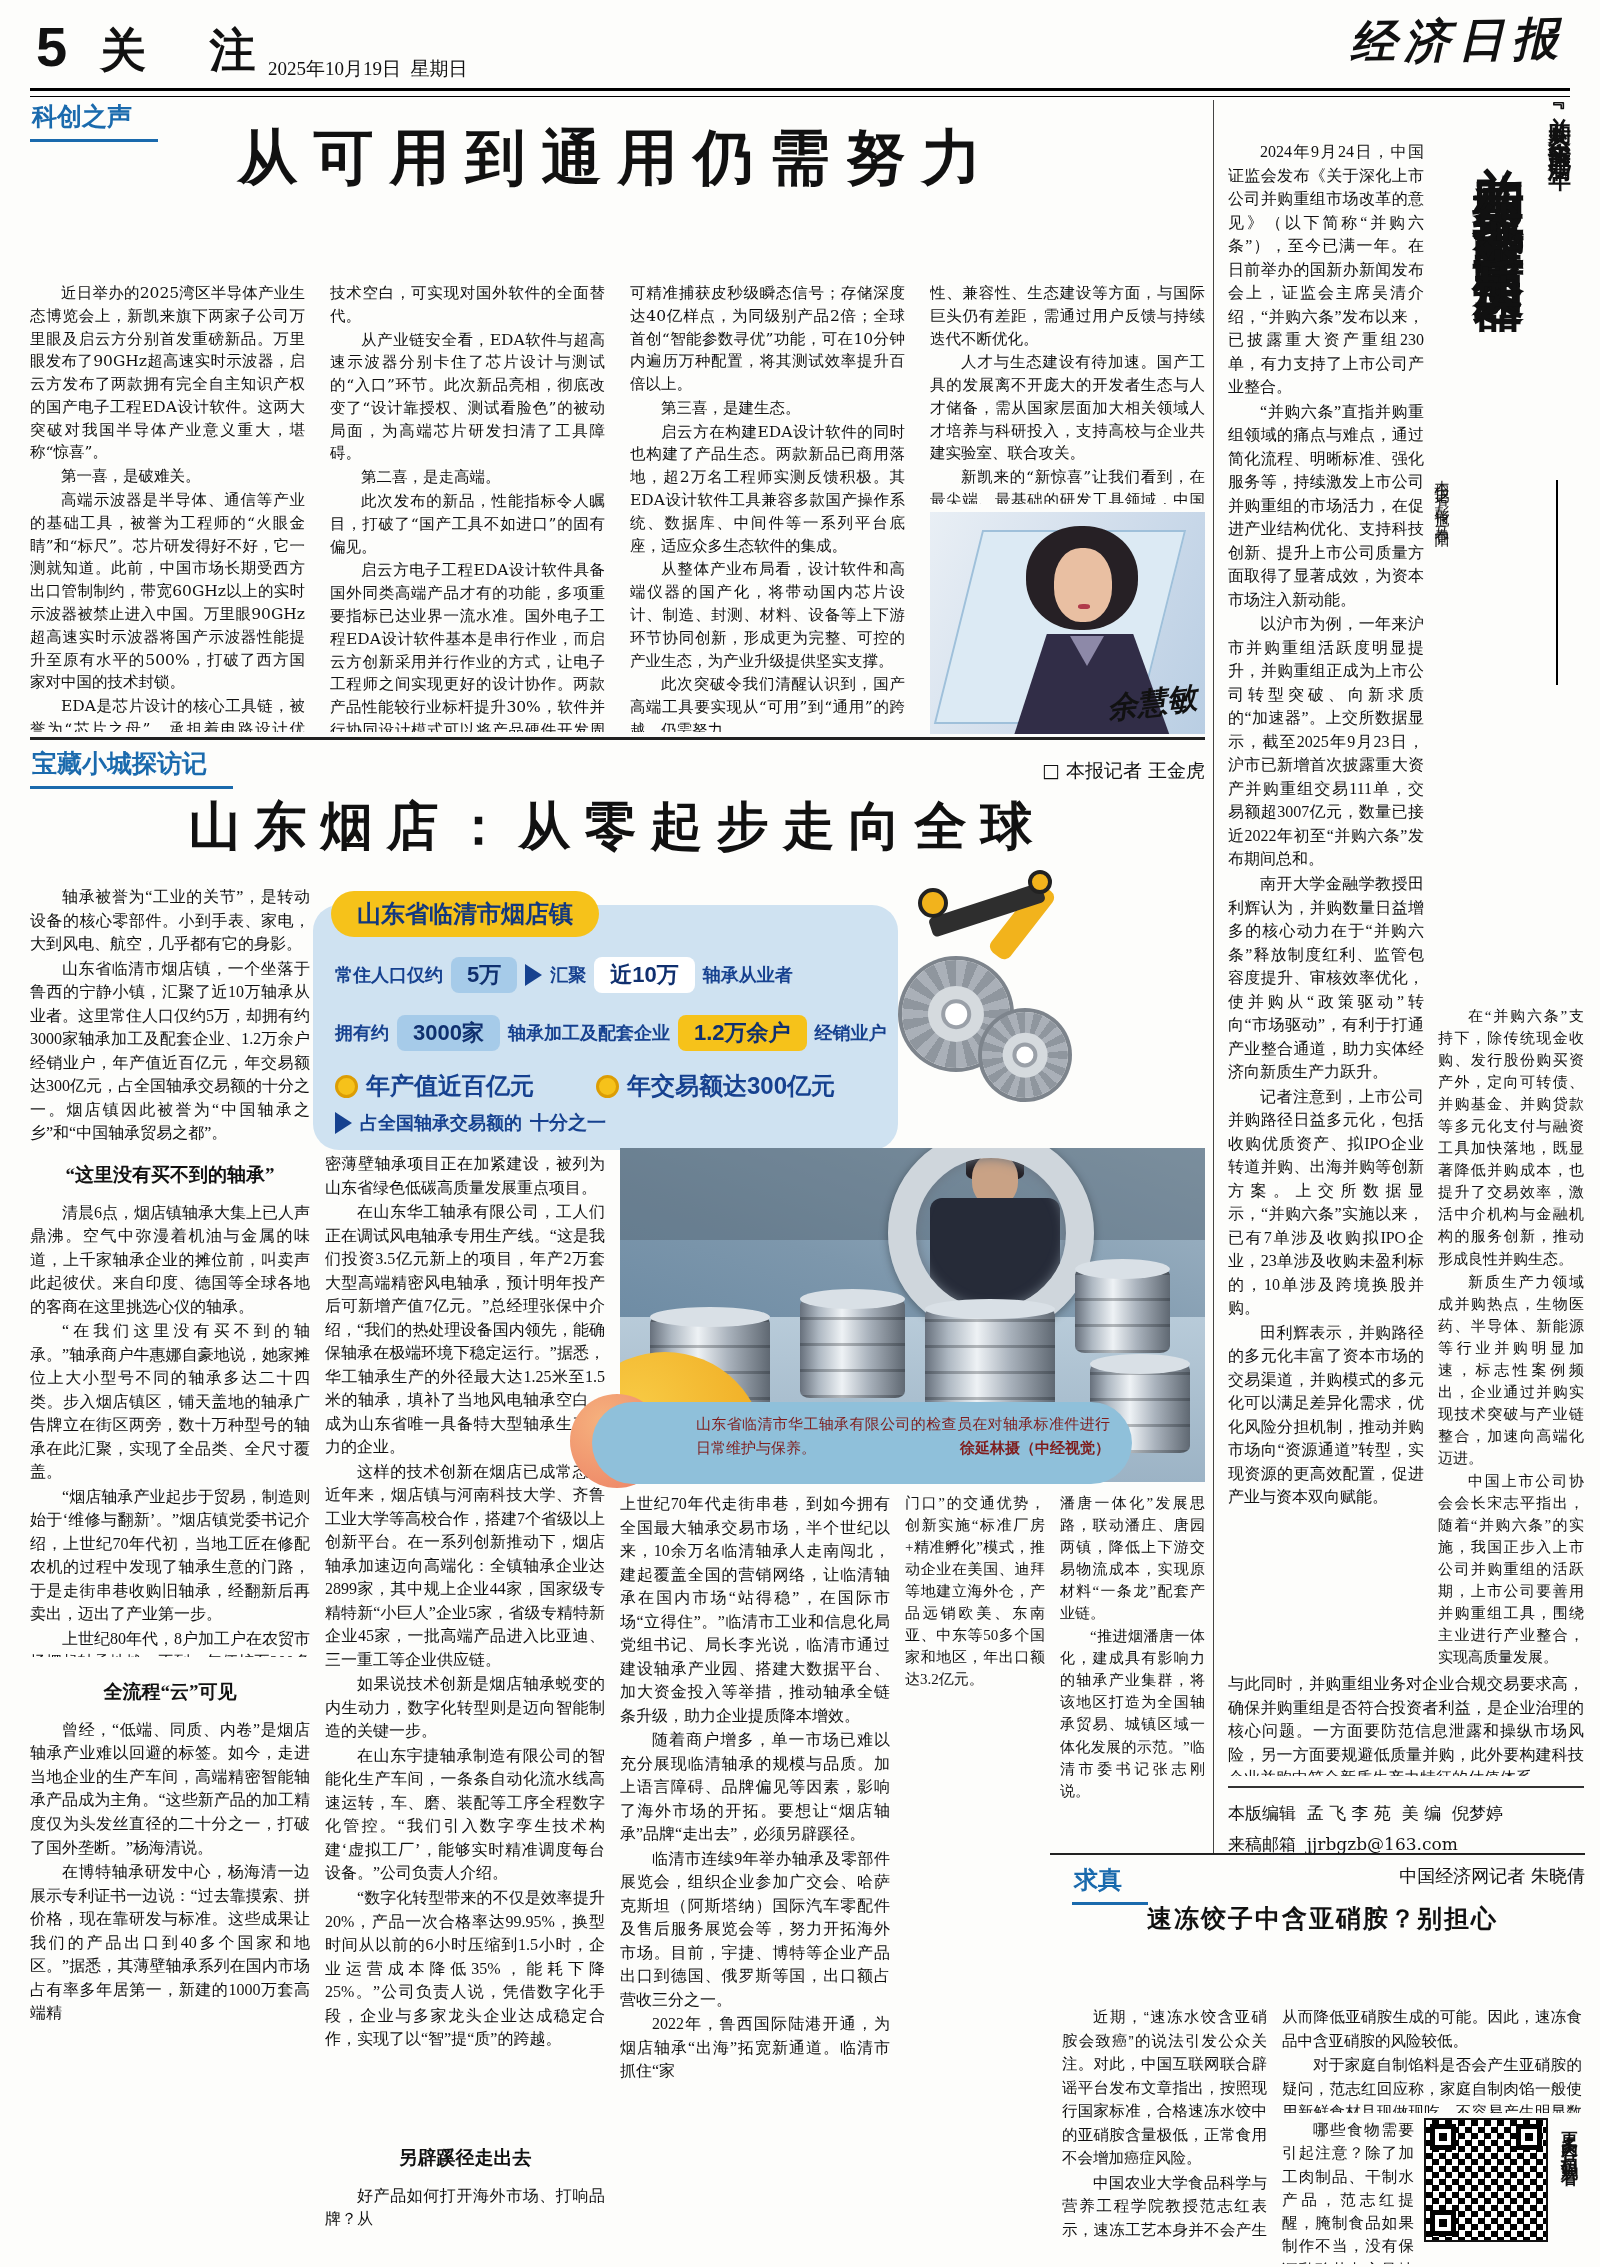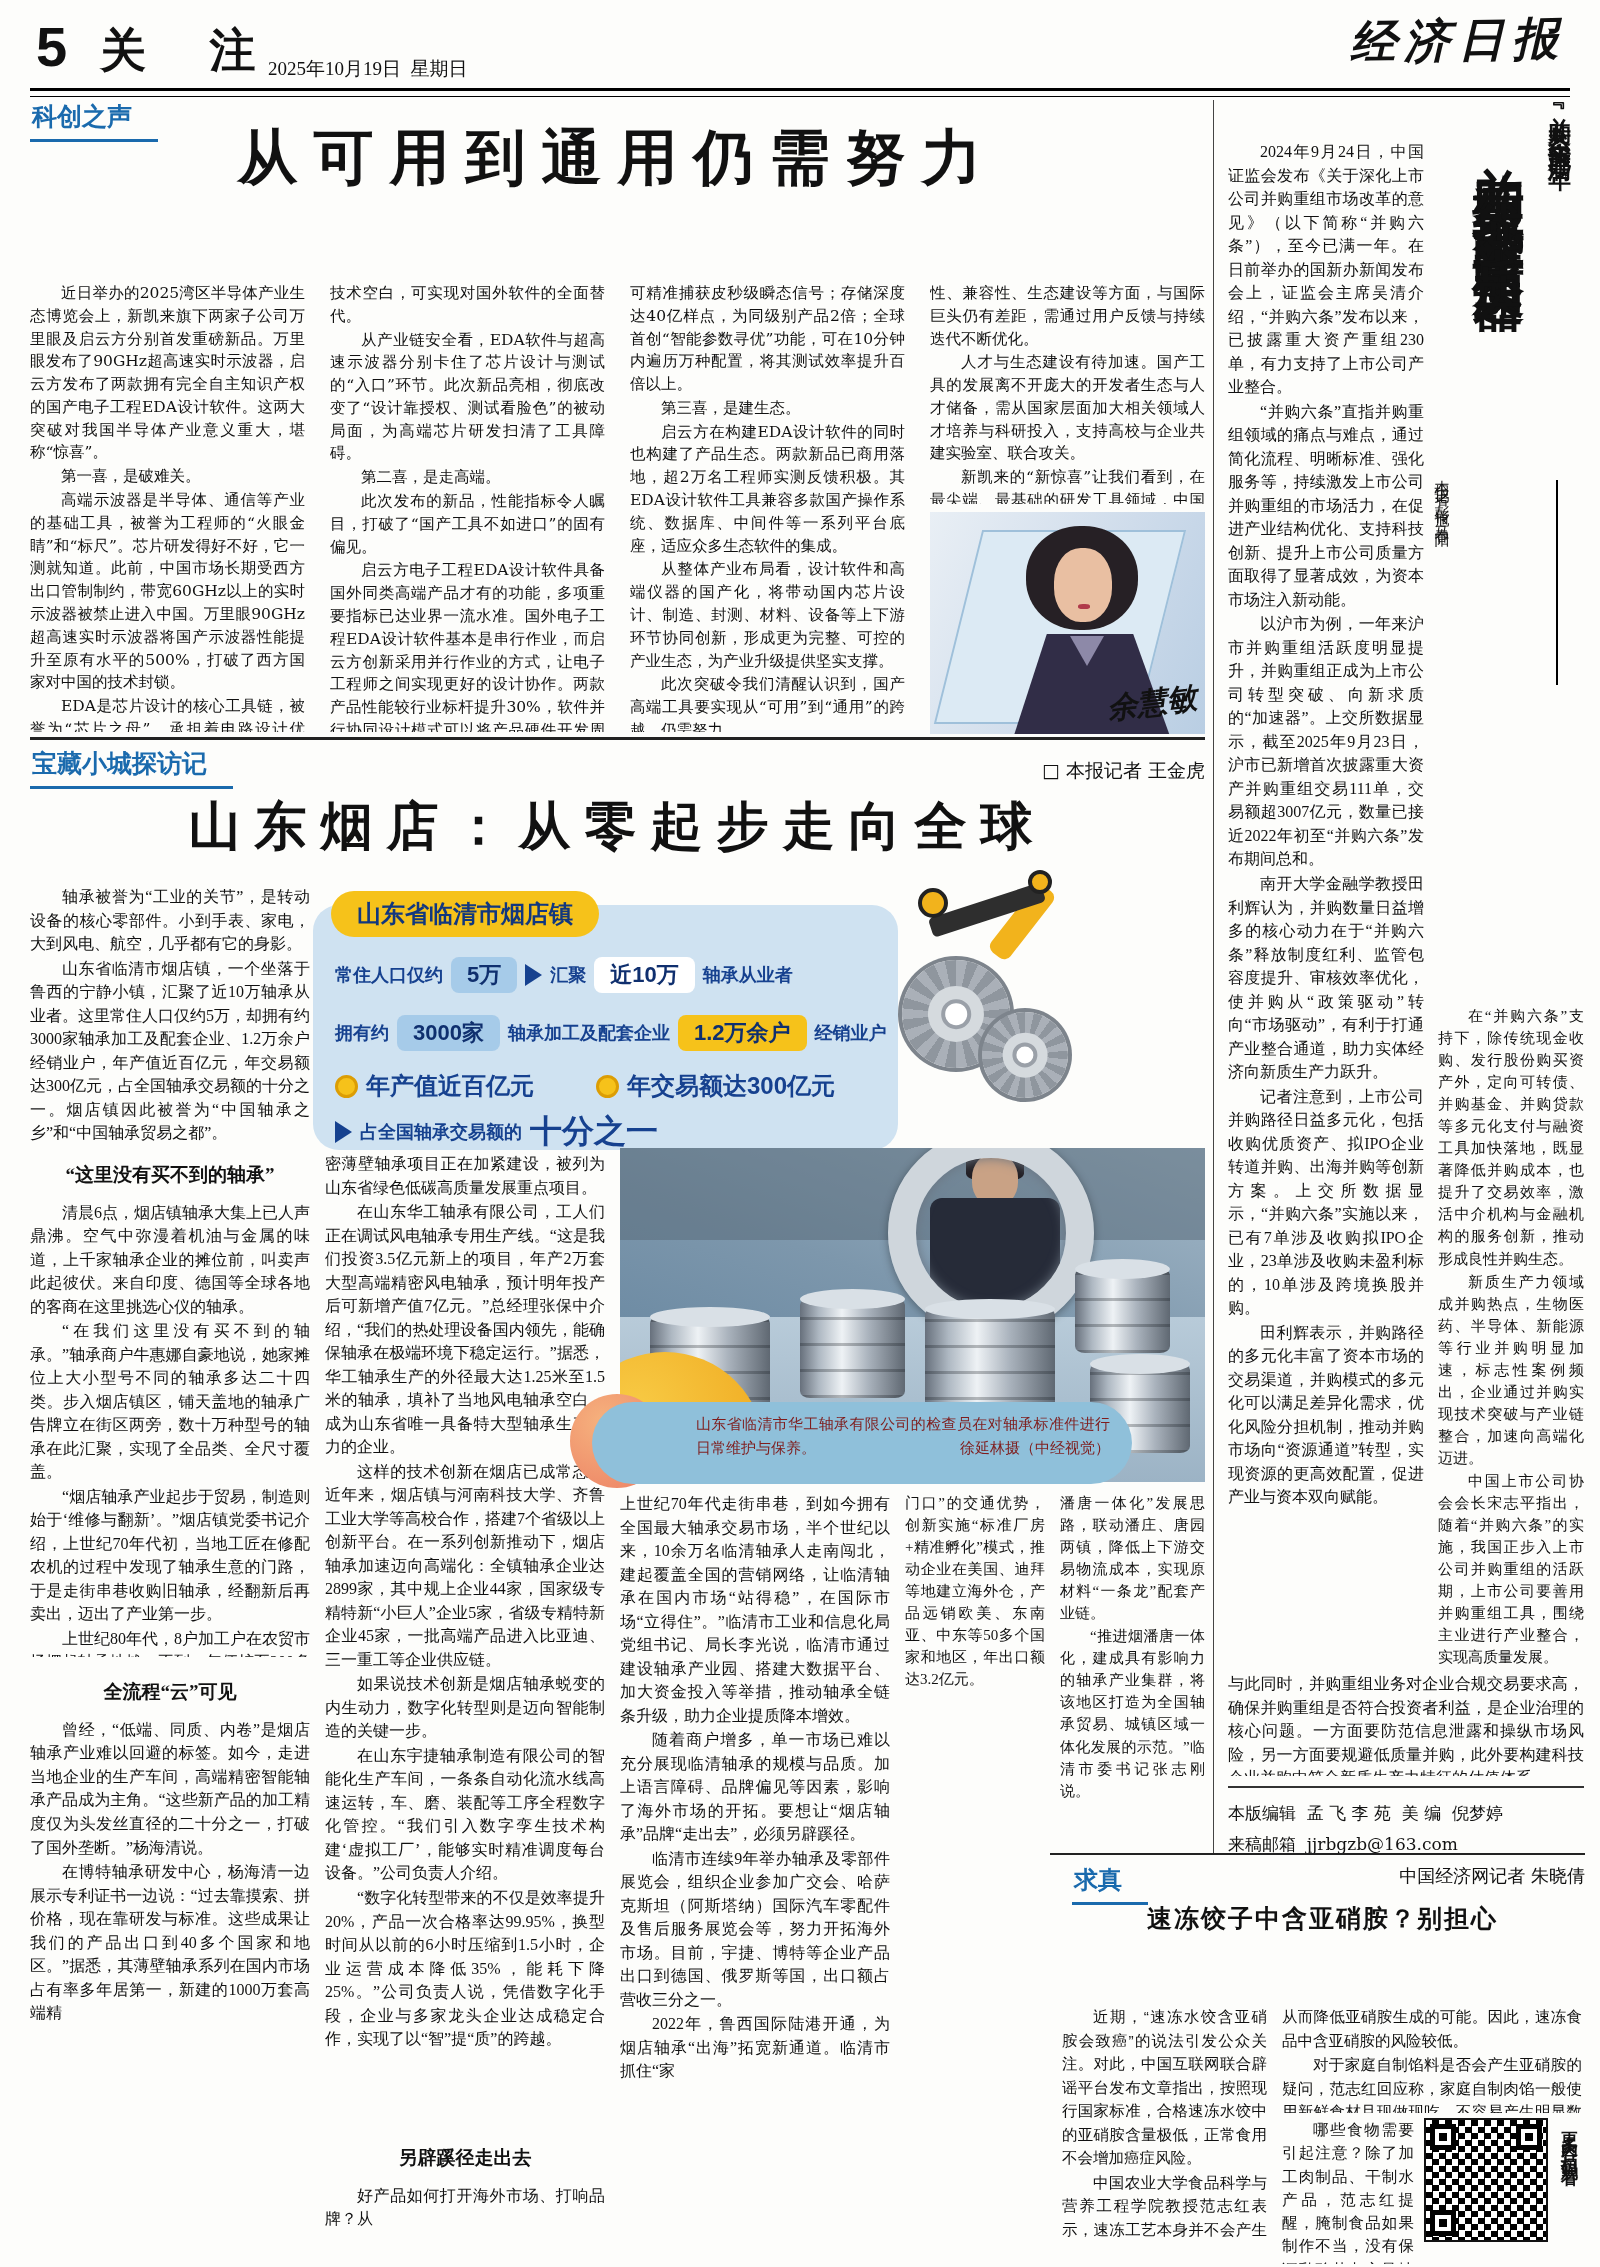--- a/index.html
+++ b/index.html
@@ -110,21 +110,21 @@
         background:#d9e0e6;border-radius:50%;}
   .ringflat{position:absolute;width:120px;height:66px;border-radius:50%;border:15px solid #c3ccd4;
         box-shadow:inset 0 0 8px #5c6672;}
   .ycirc{position:absolute;left:-55px;bottom:-70px;width:200px;height:200px;border-radius:50%;
         background:radial-gradient(circle at 35% 30%,#f8cb45,#eda117);}
   .caption-band{position:absolute;left:592px;top:1402px;width:540px;height:82px;background:#8fc0da;
         border-radius:42px;font-family:"DejaVu Serif",serif;font-size:15px;color:#7f1d1d;
         padding:10px 22px 0 104px;box-sizing:border-box;text-align:justify;line-height:1.6;}
   .caption-circ{position:absolute;left:570px;top:1394px;width:94px;height:94px;border-radius:50%;
         background:radial-gradient(circle at 35% 30%,#f6b27e,#ec7f63);}
-  .credit{float:right;font-weight:normal;}
+  .credit{float:right;font-weight:bold;}
   
   .dump-headline{position:absolute;left:1060px;top:1902px;width:525px;text-align:center;
         font-family:"Liberation Sans",sans-serif;font-weight:900;font-size:25px;letter-spacing:2px;}
   .dump-byline{position:absolute;left:1060px;top:1864px;width:525px;text-align:right;
         font-size:18px;font-family:"DejaVu Serif",serif;}
   .dump-col{font-size:15.5px;font-family:"Liberation Sans",sans-serif;line-height:1.52;}
   .qr-row{position:absolute;left:1282px;top:2118px;width:300px;height:146px;display:flex;gap:10px;}
   .qr-side{width:132px;overflow:hidden;font-size:15.5px;font-family:"Liberation Sans",sans-serif;
         text-align:justify;line-height:1.5;}
   .qr{width:120px;height:120px;background:#fff;border:2px solid #111;position:relative;
@@ -249,21 +249,21 @@
     <div class="info-row" style="top:165px;">
       <span class="dotb"></span>
       <span class="info-em">年产值近百亿元</span>
       <span style="width:46px;"></span>
       <span class="dotb"></span>
       <span class="info-em">年交易额达300亿元</span>
     </div>
     <div class="info-row" style="top:205px;">
       <span class="tri"></span>
       <span>占全国轴承交易额的</span>
-      <span class="info-em" style="font-size:32px;">十分之一</span>
+      <span class="info-em" style="font-size:19px;">十分之一</span>
     </div>
   </div>
 
   <div class="robot">
     <div class="r-arm"></div>
     <div class="r-bar"></div>
     <div class="r-joint" style="left:18px;top:16px;"></div>
     <div class="r-joint" style="left:128px;top:-2px;width:16px;height:16px;"></div>
     <div class="disc" style="left:2px;top:88px;width:108px;height:108px;">
         <div class="mid"></div>

